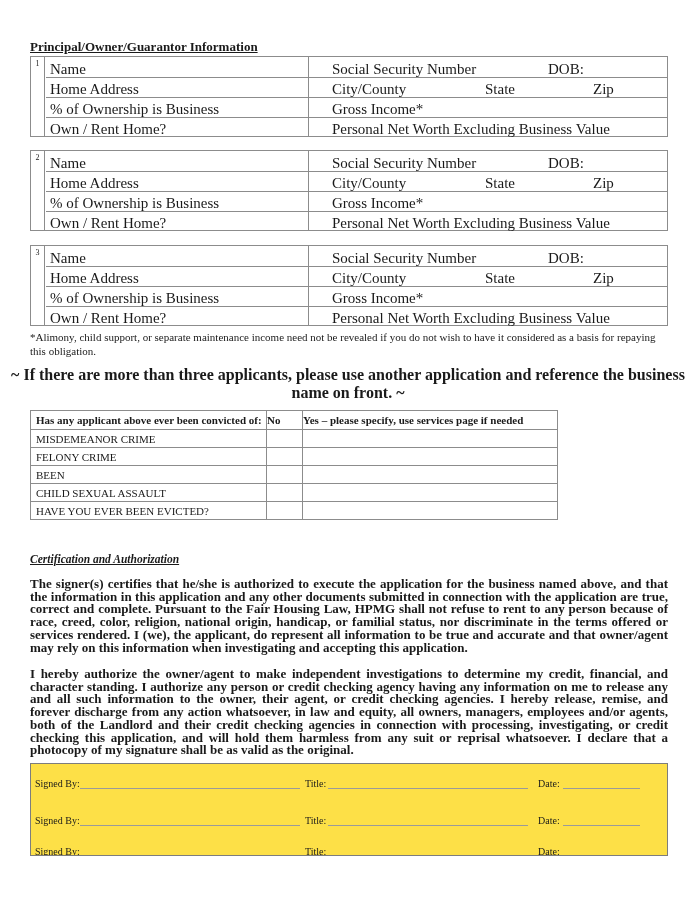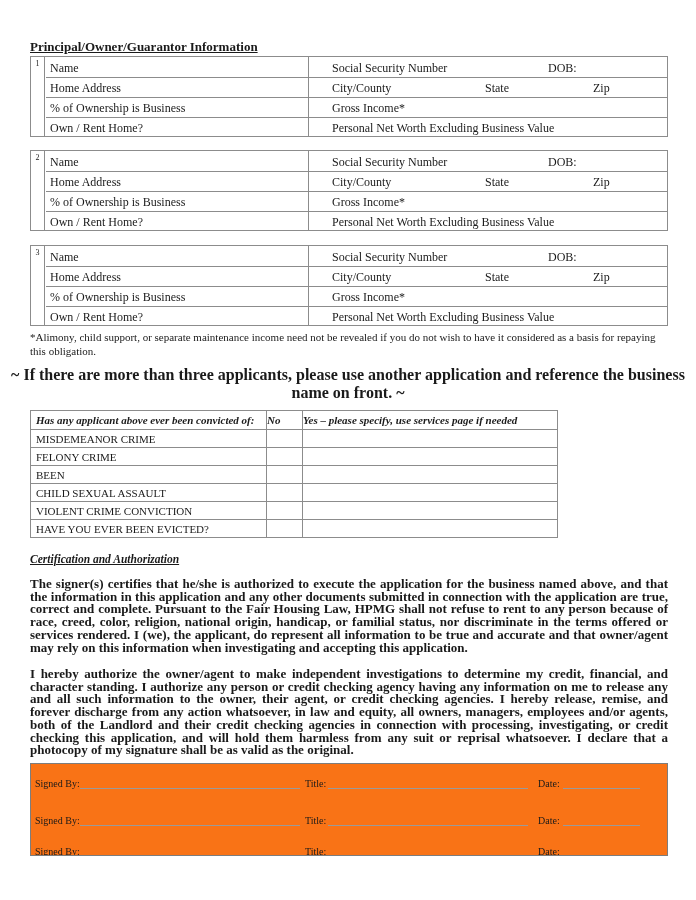--- a/index.html
+++ b/index.html
@@ -29,21 +29,21 @@
     border-right:1px solid #8c8c8c;
     font-size:8px; text-align:center; padding-top:2px;
   }
   .pblock .vline {
     position:absolute; left:277px; top:0; bottom:0; width:1px; background:#8c8c8c;
   }
   .pblock .hsep {
     position:absolute; left:15px; right:0; height:1px; background:#8c8c8c;
   }
   .pblock .lbl {
-    position:absolute; font-size:12px; white-space:nowrap;
+    position:absolute; font-size:15px; white-space:nowrap;
   }
 
   
   .footnote {
     position:absolute; left:30px; top:331px; width:642px;
     font-size:11px; line-height:13.5px;
   }
   .applicants-note {
     position:absolute; left:0; top:366px; width:696px;
     text-align:center; font-size:16px; font-weight:bold;
@@ -52,41 +52,41 @@
   
   .ctable {
     position:absolute; left:30px; top:410px;
     border-collapse:collapse; table-layout:fixed;
   }
   .ctable th, .ctable td {
     border:1px solid #8c8c8c; font-size:11px;
     padding:0 2px 0 5px; font-weight:normal; text-align:left;
     white-space:nowrap; overflow:hidden;
   }
-  .ctable th { height:19px; font-weight:bold; font-style:italic; }
+  .ctable th { height:19px; font-weight:bold; }
   .ctable td { height:18px; }
   .ctable .c-no, .ctable .c-yes { padding:0; }
 
   
   .cert-heading {
     position:absolute; left:30px; top:553px;
     font-size:11.5px; font-weight:bold; text-decoration:underline;font-style:italic;
   }
   .cert-para {
     position:absolute; left:30px; width:638px;
     font-size:13px; line-height:12.7px; font-weight:bold;
     text-align:justify;
   }
   .cert-para.p1 { top:578px; }
   .cert-para.p2 { top:668px; }
 
   
   .sigbox {
     position:absolute; left:30px; top:763px; width:638px; height:93px;
-    border:1px solid #7d7d7d; overflow:hidden; background:#f97316;
+    border:1px solid #7d7d7d; overflow:hidden; background:#fde047;
   }
   .sigrow { position:absolute; left:0; right:0; height:13px; }
   .sigrow .siglbl {
     position:absolute; top:0; font-size:10px; white-space:nowrap;
   }
   .sigrow .sigline {
     position:absolute; top:0; height:11px;
     border-bottom:1px solid #9a9a9a;
   }
 </style>
@@ -180,25 +180,20 @@
       <td class="c-no"></td>
       <td class="c-yes"></td>
     </tr>
     <tr>
       <td>BEEN</td>
       <td class="c-no"></td>
       <td class="c-yes"></td>
     </tr>
     <tr>
       <td>CHILD SEXUAL ASSAULT</td>
-      <td class="c-no"></td>
-      <td class="c-yes"></td>
-    </tr>
-    <tr>
-      <td>VIOLENT CRIME CONVICTION</td>
       <td class="c-no"></td>
       <td class="c-yes"></td>
     </tr>
     <tr>
       <td>HAVE YOU EVER BEEN EVICTED?</td>
       <td class="c-no"></td>
       <td class="c-yes"></td>
     </tr>
   </tbody>
     </table>

